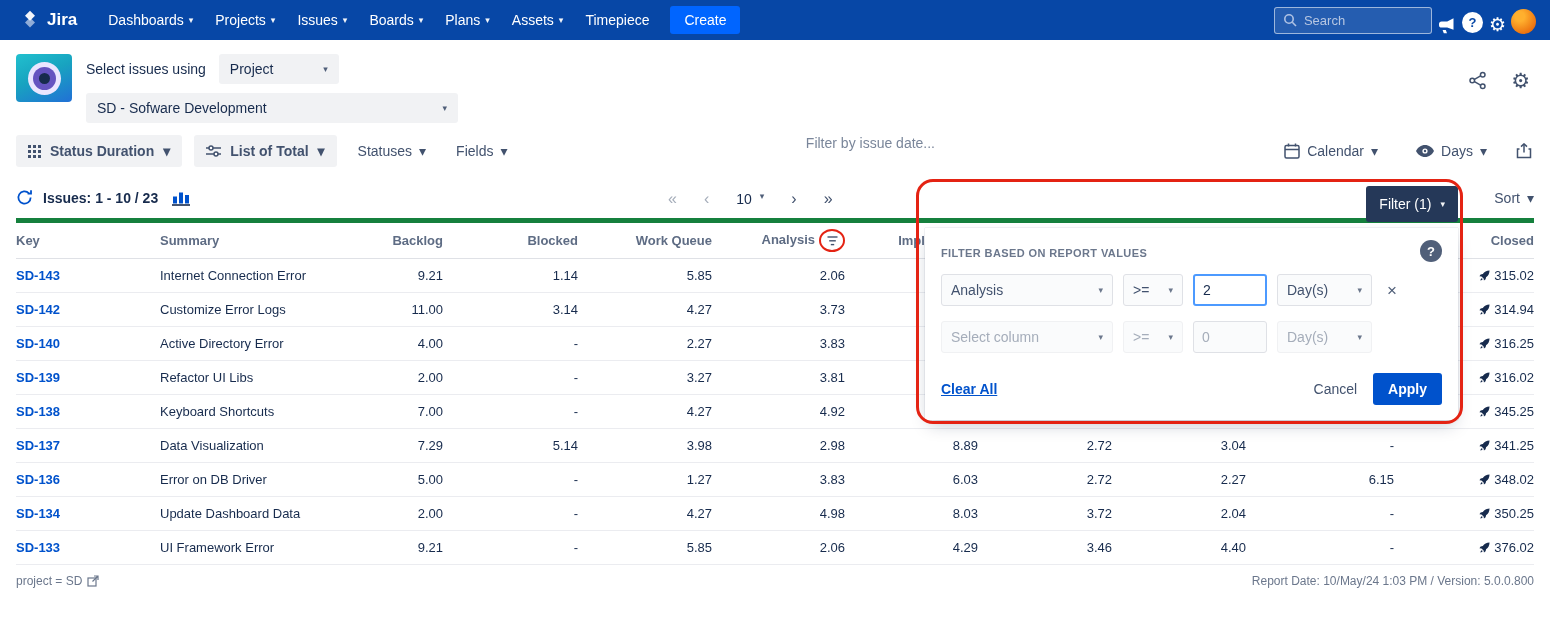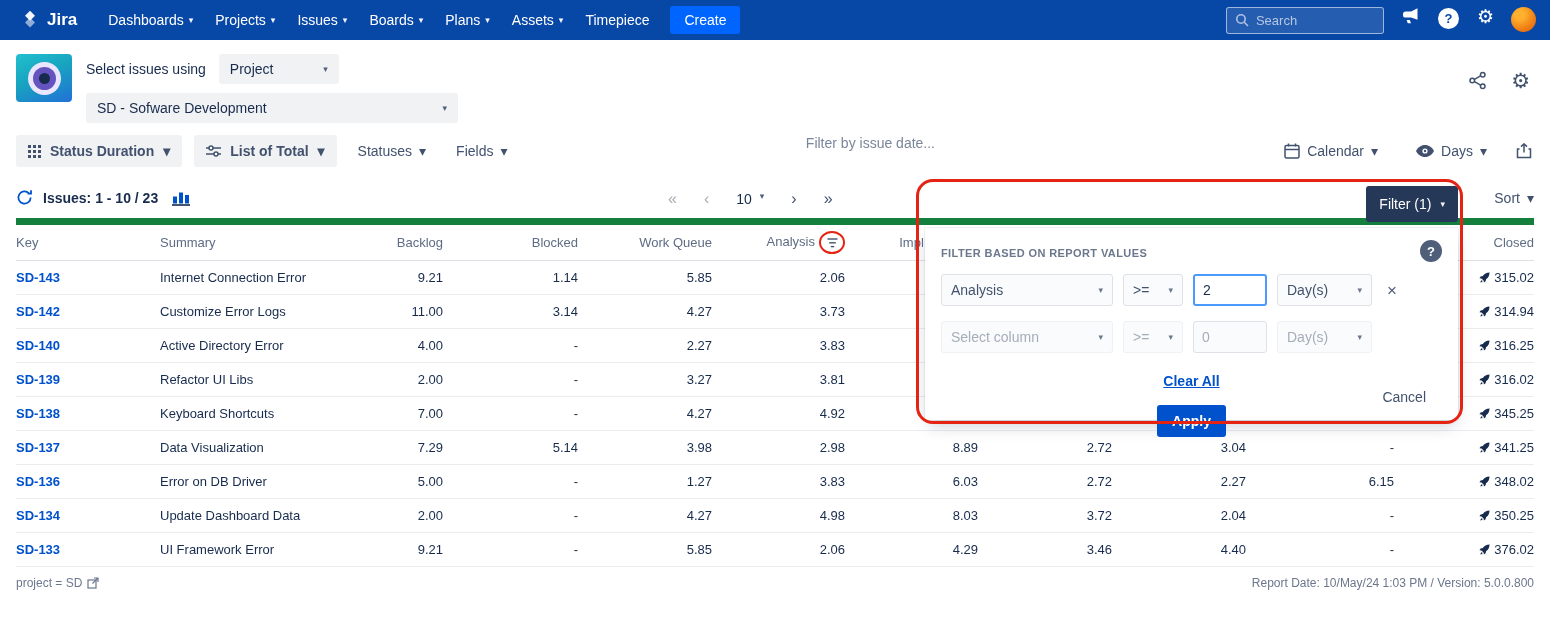--- a/index.html
+++ b/index.html
@@ -8,21 +8,21 @@
     width:1550px; height:622px; position:relative; overflow:hidden;
     font-family:"Liberation Sans", sans-serif; color:#172B4D; font-size:14px;
   }
   
   .topnav { height:40px; background:#0747A6; display:flex; align-items:center; padding:0 14px; color:#fff; }
   .brand { display:flex; align-items:center; gap:7px; margin:0 20px 0 6px; font-size:17px; font-weight:bold; cursor:pointer; }
   .nav-items { display:flex; align-items:center; height:40px; }
   .nav-item { display:flex; align-items:center; gap:5px; padding:0 11px; height:40px; font-size:14px; cursor:pointer; white-space:nowrap; }
   .chev { font-size:9px; opacity:.95; }
   .create-btn { background:#0065FF; color:#fff; border:none; border-radius:3px; font-size:14px; padding:6px 14px; margin-left:10px; cursor:pointer; font-family:inherit; }
-  .nav-right { margin-left:auto; display:flex; align-items:flex-start; gap:17px; }
+  .nav-right { margin-left:auto; display:flex; align-items:flex-end; gap:5px; }
   .search-box { display:flex; align-items:center; gap:7px; height:27px; width:158px; padding:0 8px;
     background:rgba(255,255,255,0.12); border:1px solid rgba(255,255,255,0.55); border-radius:3px; }
   .search-box input { background:transparent; border:none; outline:none; color:#fff; font-size:13px; width:112px; font-family:inherit; }
   .search-box input::placeholder { color:#B6C6E2; }
   .gear-glyph { font-size:19px; color:#fff; line-height:1; cursor:pointer; }
   .avatar { width:25px; height:25px; border-radius:50%; background:radial-gradient(circle at 35% 30%, #FFB02E 20%, #ED7611 70%, #D9560B); cursor:pointer; }
   
   .app-header { display:flex; align-items:flex-start; padding:14px 16px 8px; gap:14px; position:relative; }
   .app-icon { width:56px; height:48px; border-radius:4px; flex:none; cursor:pointer;
     background:linear-gradient(155deg,#21C0CE 0%,#18A3C0 45%,#2170D6 100%);
@@ -55,21 +55,21 @@
   .issues-label { font-size:14px; font-weight:bold; color:#172B4D; }
   .chart-btn { display:flex; align-items:center; cursor:pointer; margin-left:4px; }
   .pagination { position:absolute; left:668px; top:18px; display:flex; align-items:center; gap:27px; font-size:16px; }
   .pg { cursor:pointer; line-height:1; }
   .pg-dis { color:#A5ADBA; }
   .pg-en { color:#42526E; }
   .page-size { display:flex; gap:8px; font-size:14px; color:#172B4D; cursor:pointer; }
   .sort-ctl { margin-left:auto; display:flex; align-items:center; gap:7px; font-size:14px; color:#42526E; cursor:pointer; }
   
   table { width:1518px; margin:2px 16px 0; border-collapse:collapse; table-layout:fixed; font-size:13px; }
-  thead th { border-top:7px solid #15803d; border-bottom:1px solid #DFE1E6; color:#5E6C84; font-weight:normal; padding:6px 0; font-size:13px; }
+  thead th { border-top:5px solid #15803d; border-bottom:1px solid #DFE1E6; color:#5E6C84; font-weight:bold; padding:6px 0; font-size:13px; }
   tbody td { border-bottom:1px solid #EBECF0; padding:9px 0; color:#172B4D; }
   .al { text-align:left; } .ar { text-align:right; } .ac { text-align:center; }
   .key-cell { color:#0052CC; font-weight:bold; cursor:pointer; }
   .annot-circle { display:inline-flex; align-items:center; justify-content:center; width:26px; height:23px;
     border:2px solid #E42313; border-radius:50%; margin-left:4px; vertical-align:middle; }
   
   .popup { position:absolute; left:925px; top:184px; width:533px; z-index:5; }
   .popup-btnrow { display:flex; justify-content:flex-end; height:44px; align-items:flex-start; padding-top:2px; }
   .filter-btn { background:#253858; color:#fff; border:none; border-radius:3px; height:36px; padding:0 13px; font-size:14px;
     display:inline-flex; align-items:center; gap:9px; cursor:pointer; font-family:inherit; }
@@ -82,21 +82,21 @@
   .filter-row { display:flex; align-items:center; gap:10px; margin-top:15px; }
   .fsel { display:inline-flex; align-items:center; justify-content:space-between; gap:6px; background:#FAFBFC;
     border:1px solid #DFE1E6; border-radius:3px; height:32px; padding:0 9px; font-size:14px; color:#42526E; cursor:pointer; }
   .fsel .chevd { color:#6B778C; font-size:9px; }
   .fsel-col { width:172px; } .fsel-op { width:60px; } .fsel-unit { width:95px; }
   .finput { width:74px; height:32px; border:2px solid #4C9AFF; border-radius:3px; padding:0 8px; font-size:14px; color:#172B4D;
     outline:none; font-family:inherit; }
   .row-disabled .fsel { color:#A5ADBA; border-color:#F0F1F3; }
   .row-disabled .finput { border:1px solid #DFE1E6; color:#A5ADBA; background:#FAFBFC; }
   .row-close { color:#505F79; font-size:17px; margin-left:5px; cursor:pointer; line-height:1; }
-  .panel-footer { display:flex; align-items:center; margin-top:20px;flex-direction:column; }
+  .panel-footer { display:flex; align-items:center; margin-top:20px; }
   .clear-all { color:#0052CC; font-weight:bold; text-decoration:underline; font-size:14px; cursor:pointer; }
   .cancel-btn { margin-left:auto; color:#42526E; font-size:14px; margin-right:16px; cursor:pointer; }
   .apply-btn { background:#0052CC; color:#fff; border:none; border-radius:3px; height:32px; padding:0 15px; font-size:14px;
     font-weight:bold; cursor:pointer; font-family:inherit; }
   
   .annot-rect { position:absolute; left:916px; top:179px; width:547px; height:245px; border:3px solid #E42313;
     border-radius:17px; pointer-events:none; z-index:9; }
   
   .page-footer { display:flex; justify-content:space-between; align-items:center; padding:9px 16px 0; font-size:12px; color:#6B778C; }
   .footer-left { display:flex; align-items:center; gap:5px; }

